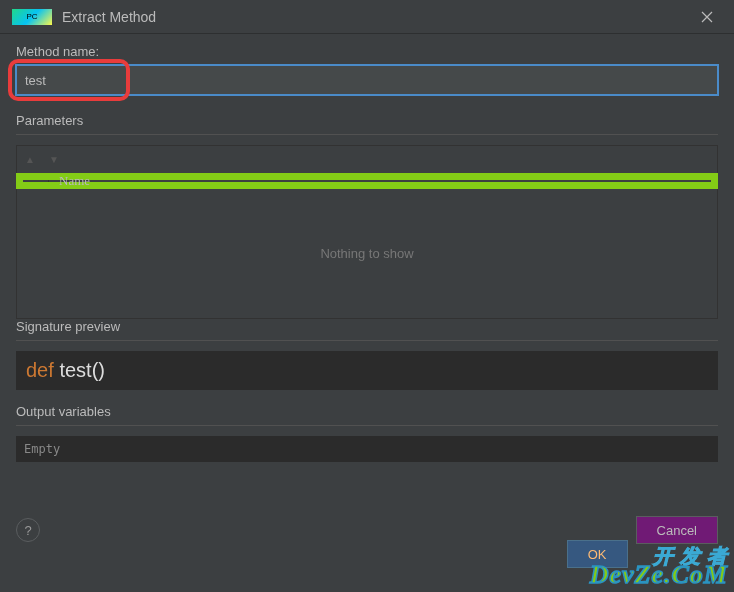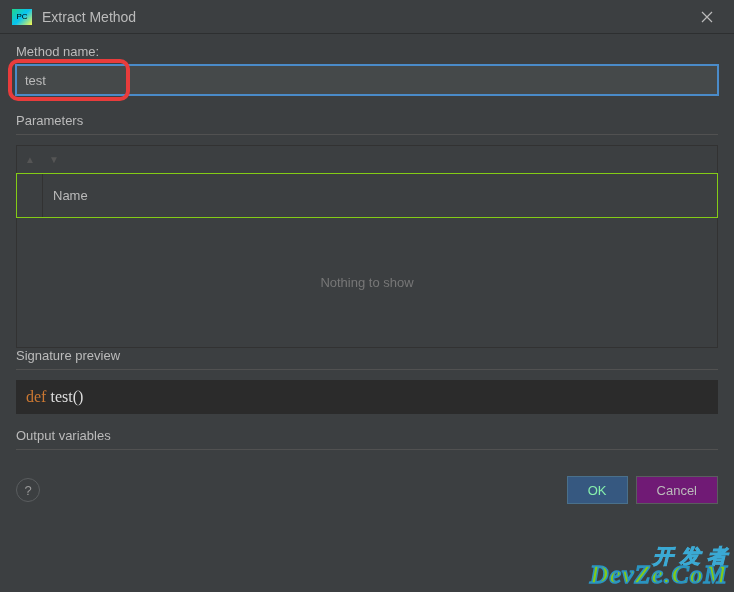--- a/index.html
+++ b/index.html
@@ -15,21 +15,21 @@
     }
     .titlebar {
       height: 34px;
       display: flex;
       align-items: center;
       padding: 0 12px;
       background: #3c3f41;
       border-bottom: 1px solid #2d2f30;
     }
     .app-icon {
-      width: 20px; height: 16px;
+      width: 40px; height: 16px;
       background: linear-gradient(135deg, #21d789 0%, #07c3f2 50%, #fcf84a 100%);
       margin-right: 10px;
       display: flex; align-items: center; justify-content: center;
       font-size: 8px; font-weight: normal; color: #000;
     }
     .title-text { flex: 1; color: #bbbbbb; font-size: 14px; }
     .close-btn {
       width: 30px; height: 30px;
       display: flex; align-items: center; justify-content: center;
       color: #bbbbbb; cursor: pointer;
@@ -71,25 +71,26 @@
       background: #3c3f41;
       border: 1px solid #323232;
       border-bottom: none;
       display: flex;
       align-items: center;
       padding: 0 8px;
       gap: 14px;
     }
     .tb-arrow { color: #555; font-size: 10px; }
     .param-header {
-      height: 45px;
-      background: #3c3f41;
-      border: 1px solid #84cc16;
-      display: flex;
-      align-items: center;
+      height: 16px;
+      background: #3c3f41;
+      border: 7px solid #84cc16;
+      display: flex;
+      align-items: center;
+      font-family: Liberation Serif, serif;
     }
     .param-header .col-check {
       width: 26px; height: 100%;
       border-right: 1px solid #323232;
     }
     .param-header .col-name {
       padding: 0 10px;
       color: #bbbbbb;
     }
     .param-body {
@@ -98,22 +99,22 @@
       border: 1px solid #323232;
       border-top: none;
       display: flex;
       align-items: center;
       justify-content: center;
       color: #777;
     }
     .sig-preview {
       background: #2b2b2b;
       padding: 8px 10px;
-      font-family: Liberation Serif, serif;
-      font-size: 16px;
+      font-family: Liberation Sans, sans-serif;
+      font-size: 20px;
       margin-bottom: 14px;
     }
     .kw-def { color: #cc7832; }
     .fn-name { color: #dddddd; }
     .parens { color: #dddddd; }
     .output-box {
       background: #2b2b2b;
       padding: 6px 8px;
       font-family: "Consolas", monospace;
       font-size: 12px;
@@ -140,21 +141,22 @@
       border: 1px solid #5a5d5f;
       background: #701a75;
       color: #bbbbbb;
       font-size: 13px;
       cursor: pointer;
       margin-left: 8px;
     }
     .btn.primary {
       background: #365880;
       border-color: #4a708b;
-      color: #86efac;
+      color: #fdba74;
+      margin-top: 48px;
     }
     .watermark {
       position: absolute;
       right: 6px;
       bottom: 4px;
       font-size: 26px;
       font-weight: 700;
       font-style: italic;
       letter-spacing: 1px;
       pointer-events: none;
@@ -212,20 +214,23 @@
 
   <label class="label">Signature preview</label>
   <hr class="section-sep">
   <div class="sig-preview">
     <span class="kw-def">def</span>
     <span> </span><span class="fn-name">test</span><span class="parens">()</span>
   </div>
 
   <label class="label">Output variables</label>
   <hr class="section-sep">
+  <div class="output-box">
+    <span>Empty</span>
+  </div>
 </div>
 
 <div class="footer">
   <div class="help-btn">
     <span>?</span>
   </div>
   <div class="footer-spacer"></div>
   <button class="btn primary">OK</button>
   <button class="btn">Cancel</button>
 </div>

